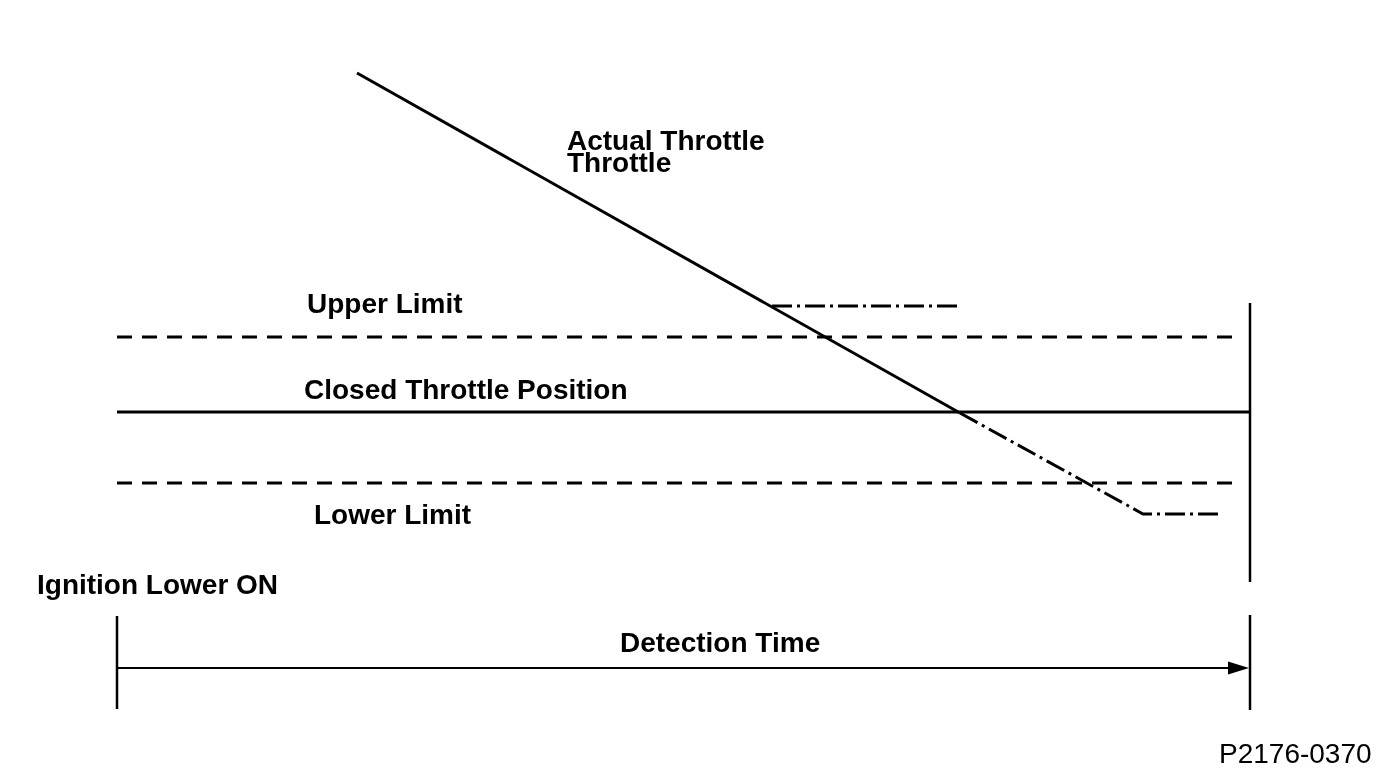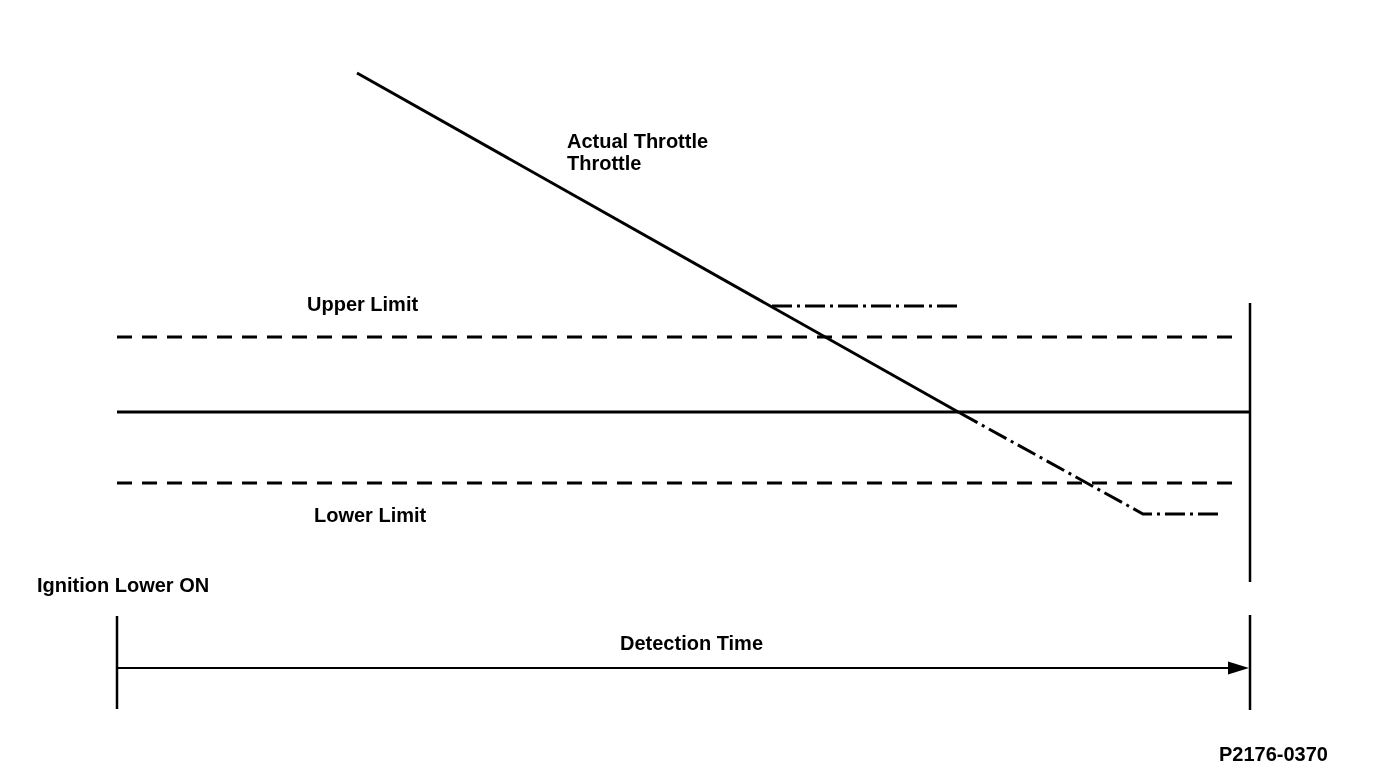--- a/index.html
+++ b/index.html
@@ -16,27 +16,27 @@
     font-family: "Liberation Sans", sans-serif;
   }
   #diagram-svg {
     position: absolute;
     left: 0;
     top: 0;
   }
   .label {
     position: absolute;
     color: #000000;
-    font-size: 20px;
+    font-size: 28px;
     font-weight: bold;
     line-height: 22px;
     white-space: nowrap;
   }
   .label.normal {
-    font-weight: bold;
+    font-weight: normal;
   }
   #actual-throttle-label   { left: 567px;  top: 130px; }
   #upper-limit-label       { left: 307px;  top: 293px; }
   #closed-throttle-label   { left: 304px;  top: 379px; }
   #lower-limit-label       { left: 314px;  top: 504px; }
   #ignition-label          { left: 37px;   top: 574px; }
   #detection-time-label    { left: 620px;  top: 632px; }
   #figure-code-label       { left: 1219px; top: 743px; }
 </style>
 </head>
@@ -69,20 +69,21 @@
     <polygon points="1249,668 1228,661.5 1228,674.5" fill="#000000"></polygon>
   </svg>
 
   <div class="label" id="actual-throttle-label">
     <div>Actual Throttle</div>
     <div>Throttle</div>
   </div>
 
   <div class="label" id="upper-limit-label">Upper Limit</div>
 
+  <div class="label" id="closed-throttle-label">Closed Throttle Position</div>
 
   <div class="label" id="lower-limit-label">Lower Limit</div>
 
   <div class="label" id="ignition-label">Ignition Lower ON</div>
 
   <div class="label" id="detection-time-label">Detection Time</div>
 
   <div class="label normal" id="figure-code-label">P2176-0370</div>
 
 </div>

